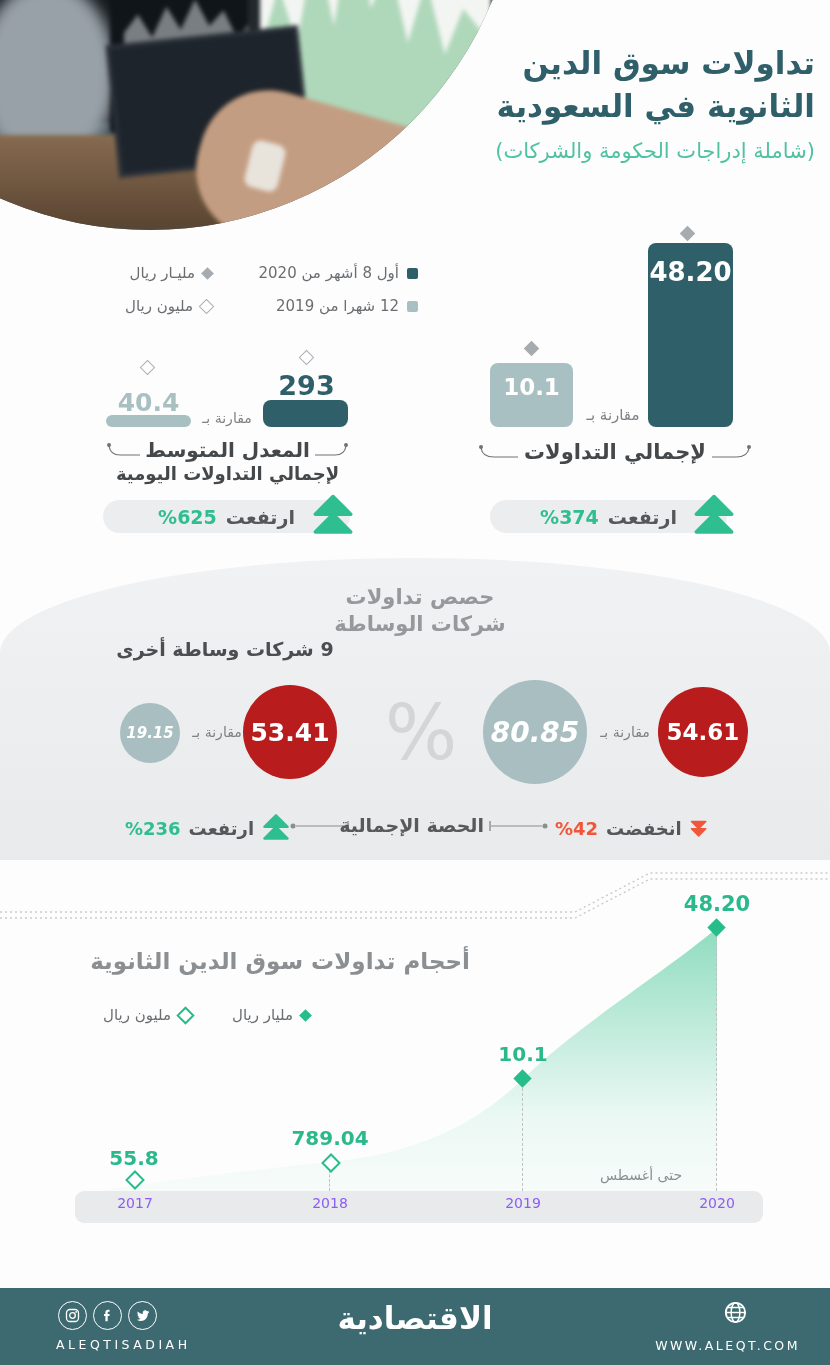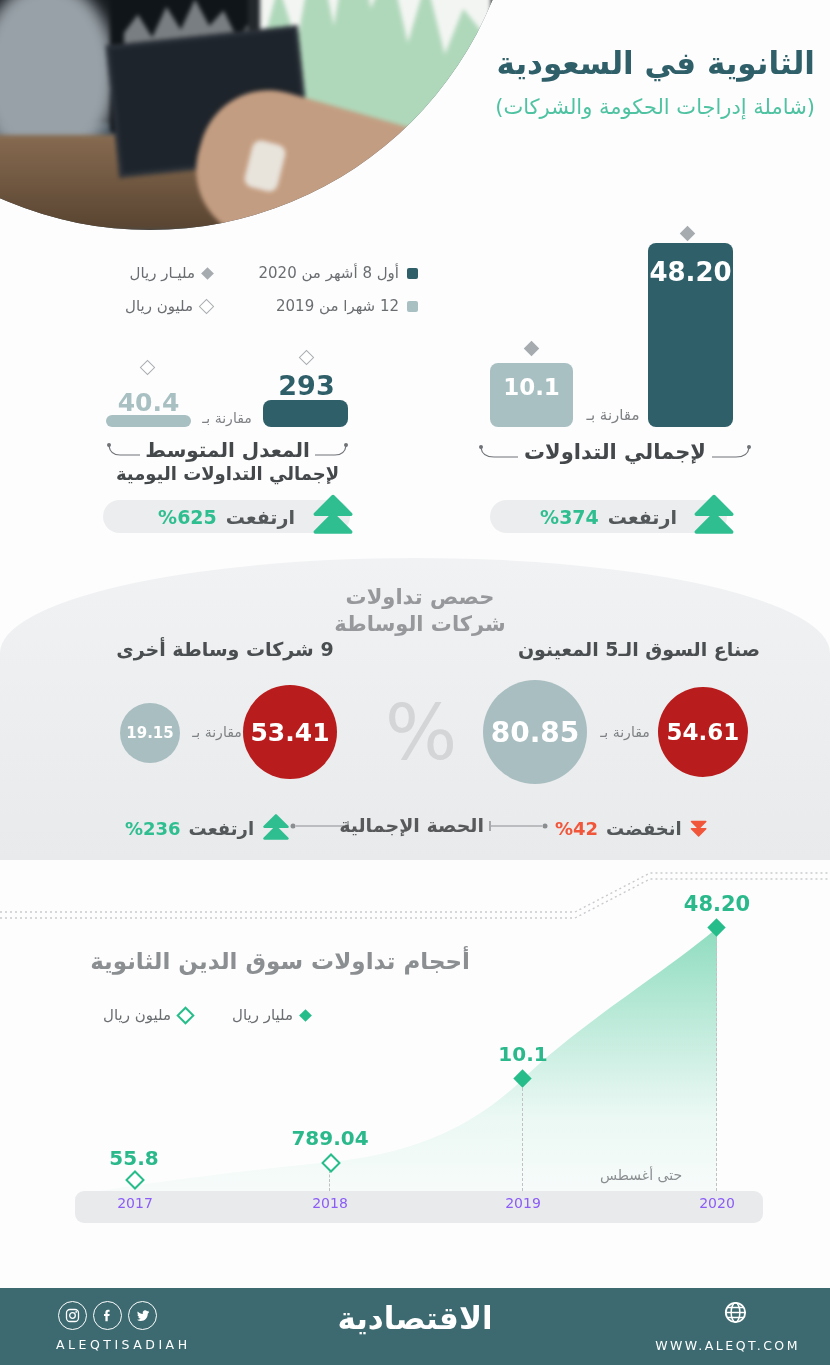--- a/index.html
+++ b/index.html
@@ -61,21 +61,21 @@
   .arrow-abs{position:absolute;width:44px;height:46px;}
 
   
   .dome{left:0;top:558px;width:830px;height:302px;
         background:linear-gradient(#F1F2F3,#E8EAEB);
         border-radius:415px 415px 0 0 / 95px 95px 0 0;}
   .dome-title{font-size:21px;font-weight:bold;color:#96989B;line-height:1.3;text-align:center;}
   .grp-title{font-size:19px;font-weight:bold;color:#4A4E50;text-align:center;white-space:nowrap;}
   .circle{position:absolute;border-radius:50%;display:flex;align-items:center;justify-content:center;
           color:#fff;font-weight:bold;}
-  .c-dark{background:#b91c1c;} .c-light{background:#A9BEC1;}
+  .c-dark{background:#b91c1c;} .c-light{background:#A9BEC1;font-style:italic;}
   .pct-glyph{font-size:76px;color:#D3D5D7;}
   .share-grp{position:absolute;display:flex;direction:rtl;align-items:center;gap:8px;height:36px;}
   .share-word{font-size:18px;font-weight:bold;color:#54585A;white-space:nowrap;}
   .share-pct-up{font-size:18px;font-weight:bold;color:#2FBE90;}
   .share-pct-dn{font-size:18px;font-weight:bold;color:#F1563B;}
   .share-label{font-size:19px;font-weight:bold;color:#57595B;white-space:nowrap;text-align:center;}
 
   
   .vol-title{font-size:23px;font-weight:bold;color:#8C8F92;text-align:right;white-space:nowrap;}
   .area-shape{left:60px;top:878px;width:710px;height:315px;
@@ -118,20 +118,21 @@
           </div>
         </div>
       <div class="h-desk"></div>
       <div class="h-laptop"></div>
       <div class="h-arm"></div>
       <div class="h-watch"></div>
     </div>
   </div>
 
   <div class="abs title-block ar">
+    <div class="title-line">تداولات سوق الدين</div>
     <div class="title-line">الثانوية في السعودية</div>
     <div class="subtitle">(شاملة إدراجات الحكومة والشركات)</div>
   </div>
 
   <div class="abs lgd-row" style="left:240px;top:263px;width:178px;">
     <span class="sq sq-dark"></span>
     <span class="lgd-txt">أول 8 أشهر من 2020</span>
   </div>
   <div class="abs lgd-row" style="left:240px;top:296px;width:178px;">
     <span class="sq sq-light"></span>
@@ -206,21 +207,20 @@
         <path d="M12 12 22 22 H2 Z"></path>
     </g>
   </svg>
 
   <div class="abs dome"></div>
   <div class="abs dome-title ar" style="left:280px;top:584px;width:280px;">
     <div>حصص تداولات</div>
     <div>شركات الوساطة</div>
   </div>
   <div class="abs grp-title ar" style="left:110px;top:638px;width:230px;">9 شركات وساطة أخرى</div>
-  <div class="abs grp-title ar" style="left:530px;top:638px;width:230px;">صناع السوق الـ5 المعينون</div>
 
   <div class="abs pct-glyph" style="left:385px;top:688px;">%</div>
 
   <div class="circle c-light" style="left:120px;top:703px;width:60px;height:60px;font-size:15px;">19.15</div>
   <div class="cmp" style="left:186px;top:724px;width:62px;text-align:center;font-size:14px;">مقارنة بـ</div>
   <div class="circle c-dark" style="left:243px;top:685px;width:94px;height:94px;font-size:25px;">53.41</div>
 
   <div class="circle c-light" style="left:483px;top:680px;width:104px;height:104px;font-size:28px;">80.85</div>
   <div class="cmp" style="left:594px;top:724px;width:62px;text-align:center;font-size:14px;">مقارنة بـ</div>
   <div class="circle c-dark" style="left:658px;top:687px;width:90px;height:90px;font-size:23px;">54.61</div>

